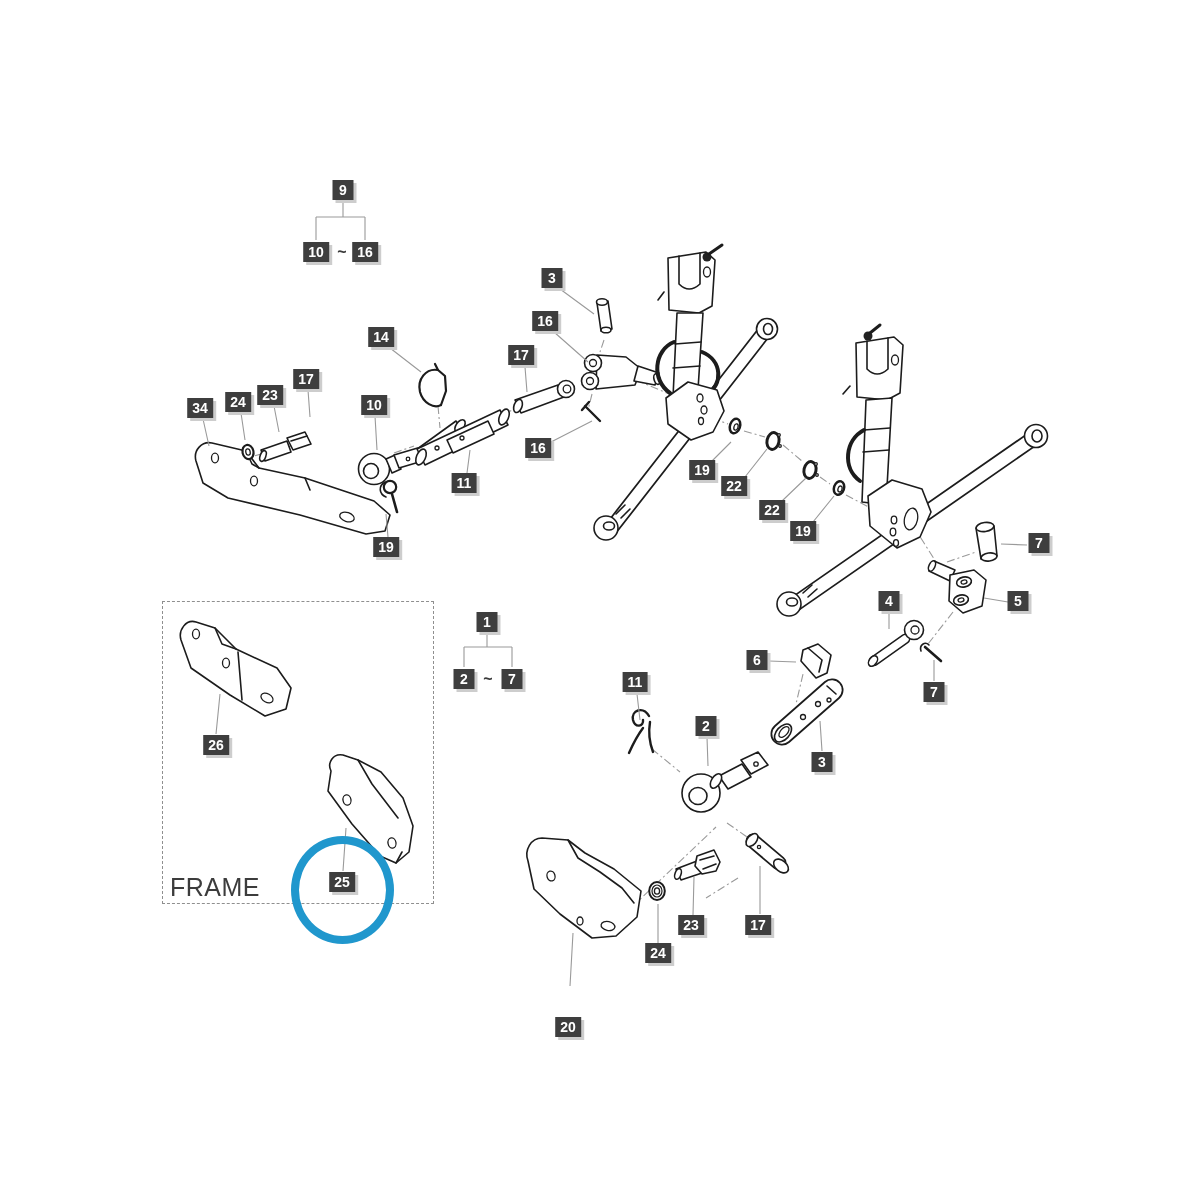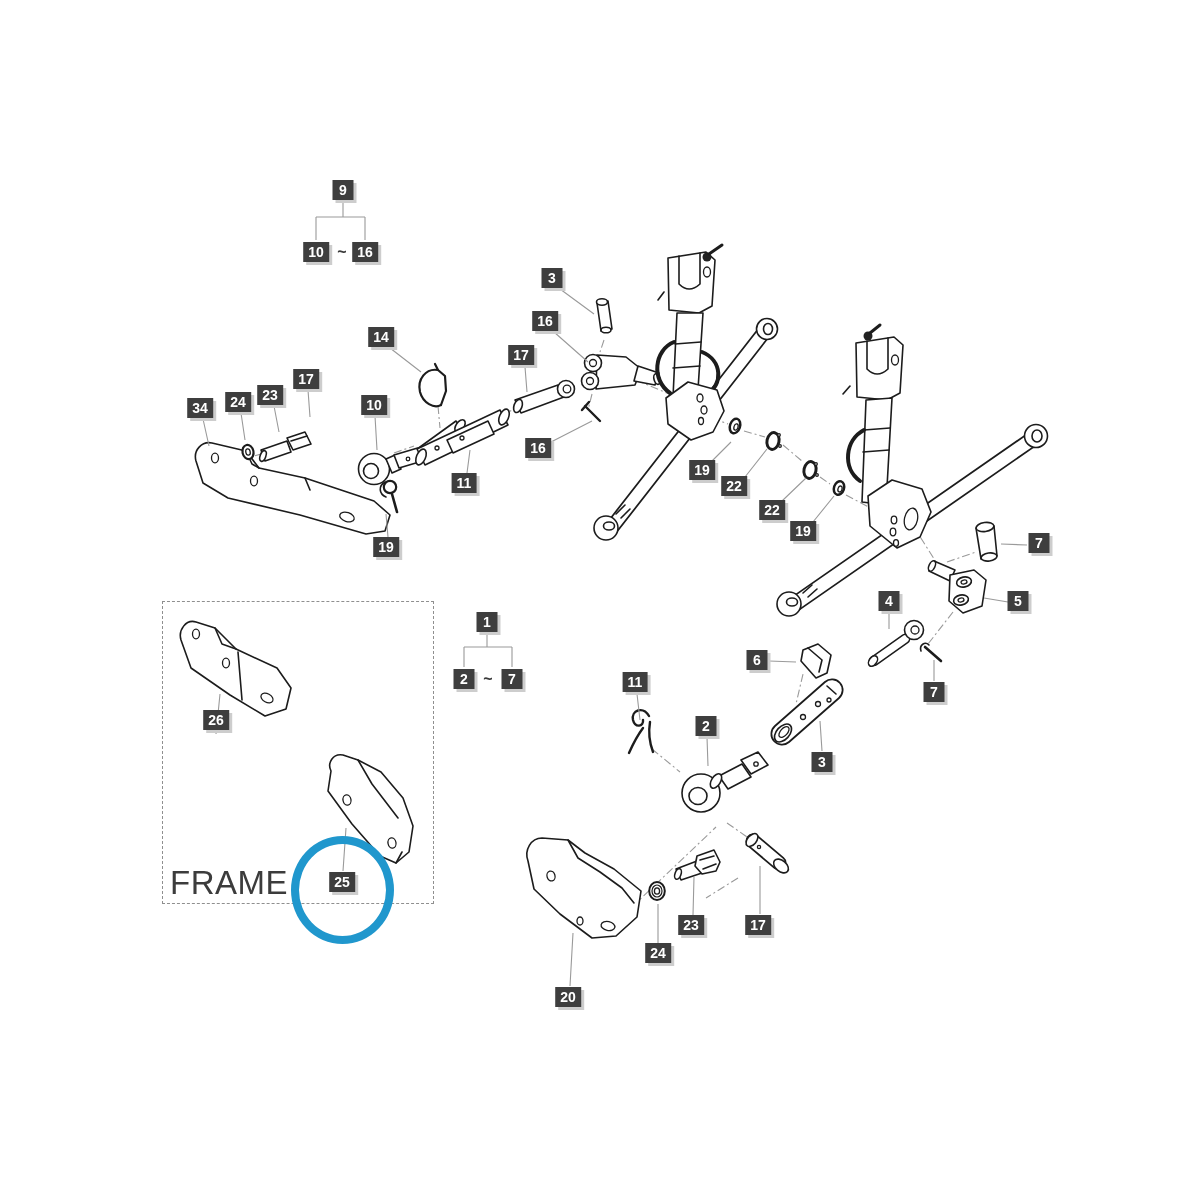--- a/index.html
+++ b/index.html
@@ -1,20 +1,20 @@
 <!DOCTYPE html>
 <html><head>
 <meta charset="utf-8">
 <style>
   html,body{margin:0;padding:0;background:#ffffff;}
   body{width:1200px;height:1200px;position:relative;font-family:"Liberation Sans",sans-serif;}
   .canvas{position:absolute;left:0;top:0;width:1200px;height:1200px;background:#fff;overflow:hidden;}
   .art-layer{position:absolute;left:0;top:0;z-index:2;}
   .frame-box{position:absolute;left:162px;top:601px;width:270px;height:301px;border:1px dashed #8f8f8f;z-index:1;}
-  .frame-label{position:absolute;left:7px;bottom:1px;font-size:33px;color:#3c3c3c;letter-spacing:.5px;font-weight:400;}
+  .frame-label{position:absolute;left:7px;bottom:1px;font-size:25px;color:#3c3c3c;letter-spacing:.5px;font-weight:400;}
   .highlight-circle{position:absolute;left:291px;top:836px;width:87px;height:92px;border:8px solid #2097cd;border-radius:50%;z-index:3;background:transparent;}
   .plabel{position:absolute;transform:translate(-50%,-50%);background:#3e3e3e;color:#fff;
           font-size:14px;font-weight:bold;line-height:1;padding:3px 5px;min-width:11px;text-align:center;
           box-shadow:3px 3px 0 #cdcdcd;z-index:4;user-select:none;}
   .tilde{position:absolute;transform:translate(-50%,-50%);font-size:16px;font-weight:bold;color:#3c3c3c;z-index:4;}
   
   .s{stroke:#1c1c1c;stroke-width:1.6;fill:#fff;stroke-linejoin:round;stroke-linecap:round;}
   .n{stroke:#1c1c1c;stroke-width:1.6;fill:none;stroke-linejoin:round;stroke-linecap:round;}
   .h{stroke:#1c1c1c;stroke-width:1.3;fill:#fff;}
   .ld{stroke:#9a9a9a;stroke-width:1.1;fill:none;}
@@ -309,24 +309,24 @@
   <div class="plabel" style="left:386px;top:547px">19</div>
   <div class="plabel" style="left:889px;top:601px">4</div>
   <div class="plabel" style="left:1018px;top:601px">5</div>
   <div class="plabel" style="left:487px;top:622px">1</div>
   <div class="plabel" style="left:757px;top:660px">6</div>
   <div class="plabel" style="left:464px;top:679px">2</div>
   <div class="plabel" style="left:512px;top:679px">7</div>
   <div class="plabel" style="left:635px;top:682px">11</div>
   <div class="plabel" style="left:934px;top:692px">7</div>
   <div class="plabel" style="left:706px;top:726px">2</div>
-  <div class="plabel" style="left:216px;top:720px">26</div>
+  <div class="plabel" style="left:216px;top:745px">26</div>
   <div class="plabel" style="left:822px;top:762px">3</div>
   <div class="plabel" style="left:342px;top:882px">25</div>
   <div class="plabel" style="left:691px;top:925px">23</div>
   <div class="plabel" style="left:758px;top:925px">17</div>
   <div class="plabel" style="left:658px;top:953px">24</div>
-  <div class="plabel" style="left:568px;top:997px">20</div>
+  <div class="plabel" style="left:568px;top:1027px">20</div>
 
   <span class="tilde" style="left:342px;top:252px">~</span>
   <span class="tilde" style="left:488px;top:679px">~</span>
 
 </div>
 
 </body></html>

